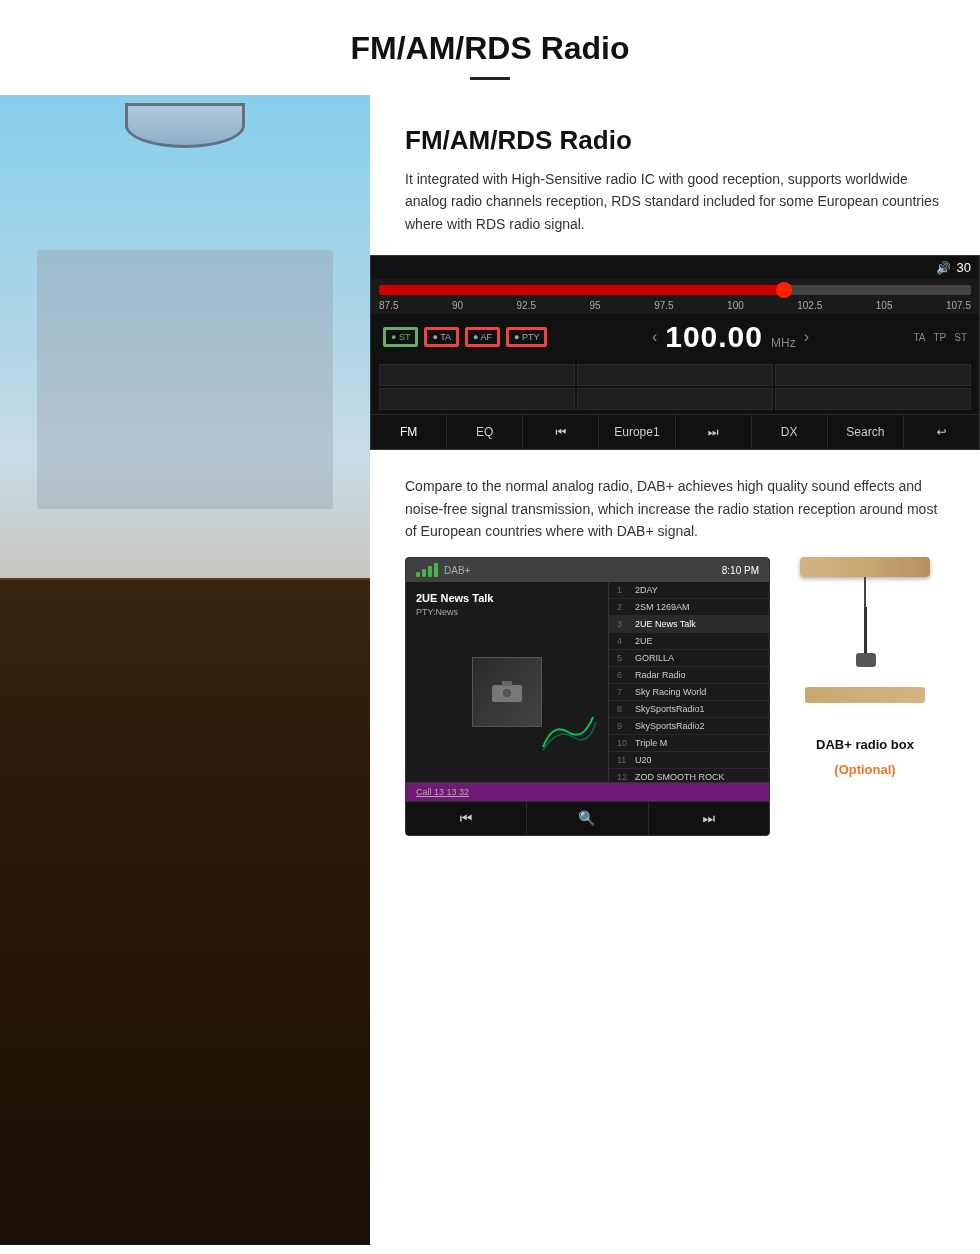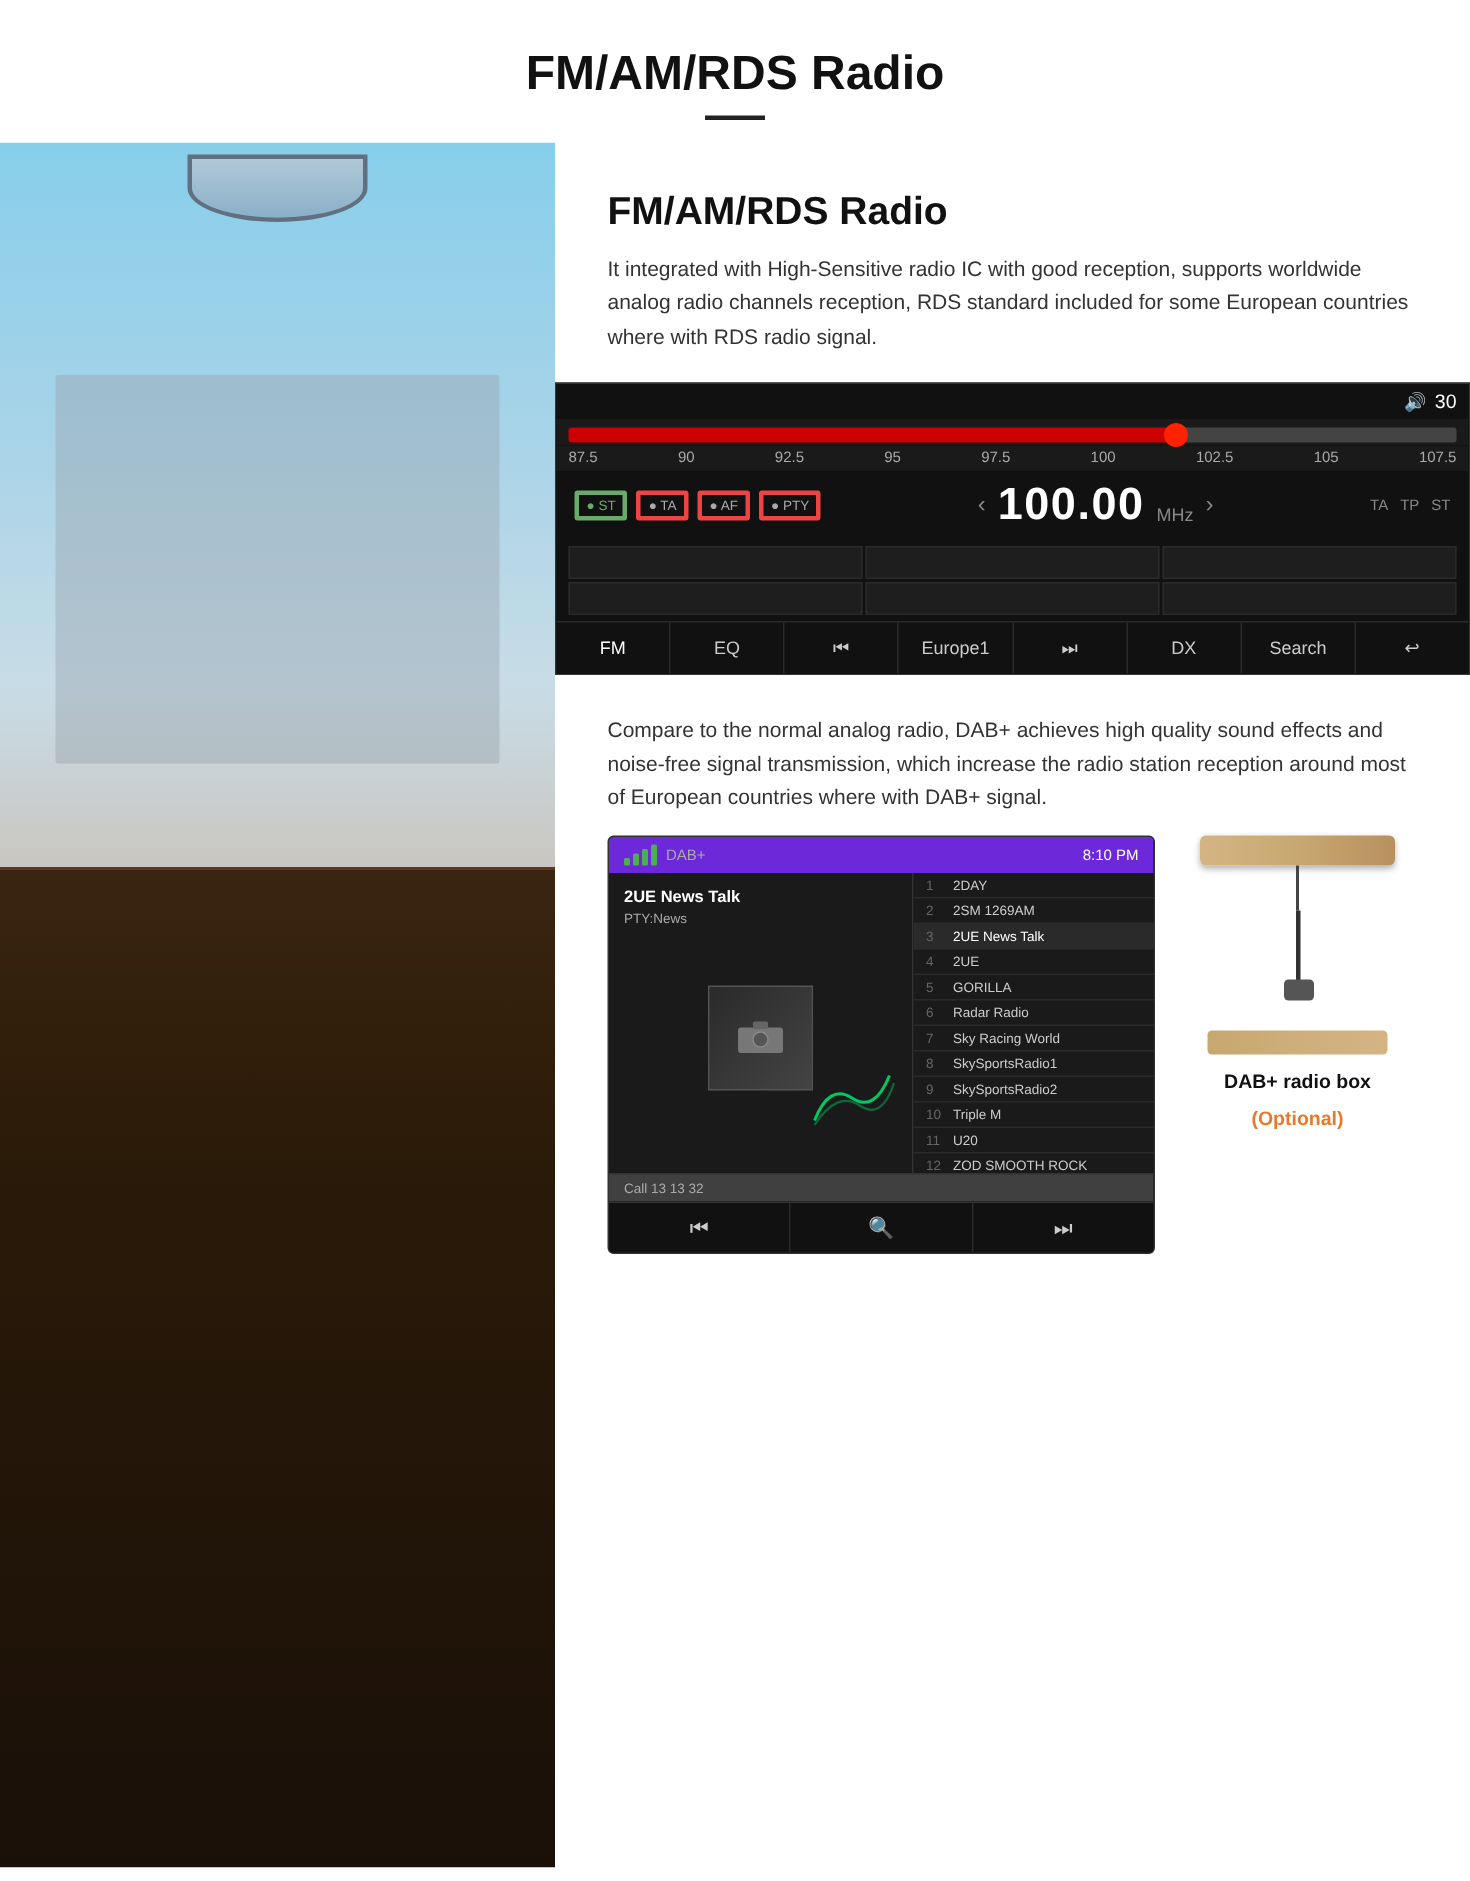--- a/index.html
+++ b/index.html
@@ -289,21 +289,21 @@
       border: 1px solid #333;
       border-radius: 4px;
       overflow: hidden;
       min-width: 0;
     }
     .dab-header {
       display: flex;
       align-items: center;
       justify-content: space-between;
       padding: 5px 10px;
-      background: #6d28d9;
+      background: #404040;
     }
     .dab-label {
       color: #aaa;
       font-size: 10px;
     }
     .dab-time {
       color: #fff;
       font-size: 10px;
     }
     .dab-signal {
@@ -383,25 +383,26 @@
     .station-list-item.active {
       background: #2a2a2a;
       color: #fff;
     }
     .station-num {
       color: #666;
       width: 18px;
       flex-shrink: 0;
     }
     .dab-call-bar {
-      background: #404040;
+      background: #701a75;
       padding: 4px 10px;
       color: #aaa;
       font-size: 9px;
       border-top: 1px solid #333;
+      text-decoration: underline;
     }
     .dab-footer-controls {
       display: flex;
       background: #111;
       border-top: 1px solid #333;
     }
     .dab-footer-btn {
       flex: 1;
       padding: 8px;
       text-align: center;
@@ -437,20 +438,21 @@
       height: 14px;
       background: linear-gradient(90deg, #c8a870 0%, #d4b483 100%);
       border-radius: 2px;
       margin: 5px auto 0;
     }
     .dab-box-label {
       font-size: 13px;
       font-weight: bold;
       color: #111;
       text-align: center;
+      margin-top: 24px;
     }
     .dab-box-optional {
       font-size: 13px;
       color: #e8782a;
       font-weight: bold;
       text-align: center;
     }
   </style>
 </head>
 <body>

